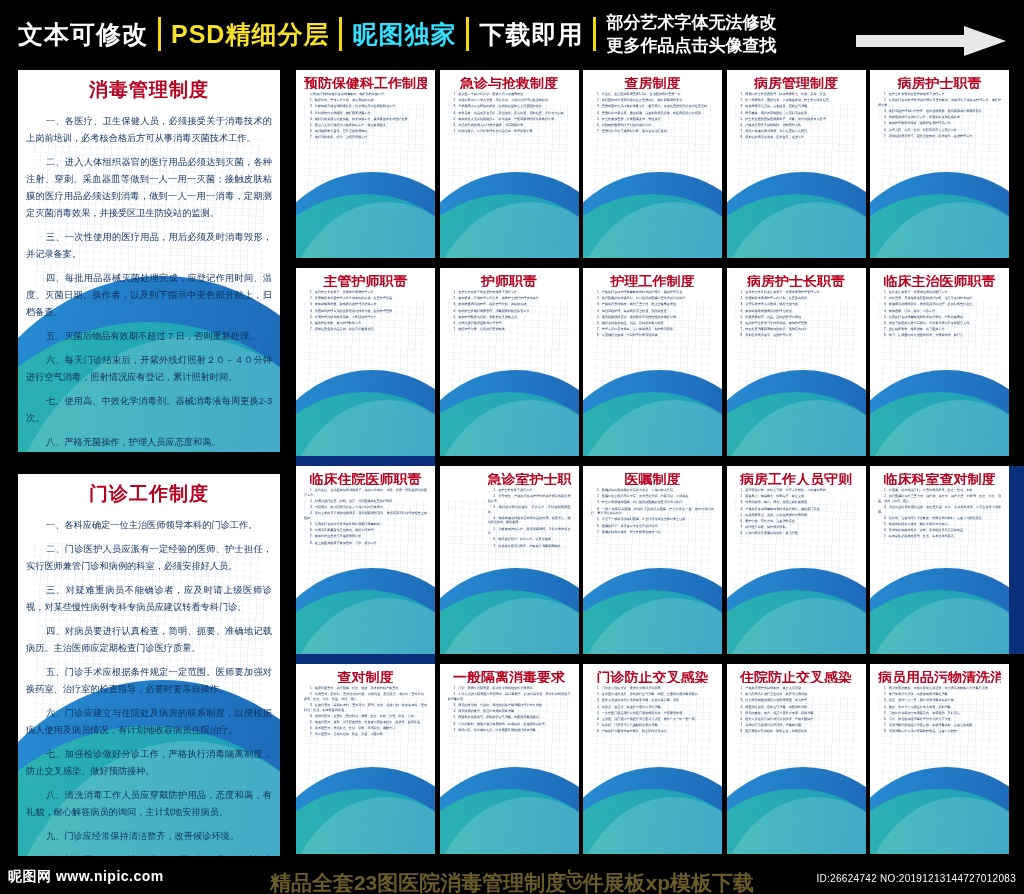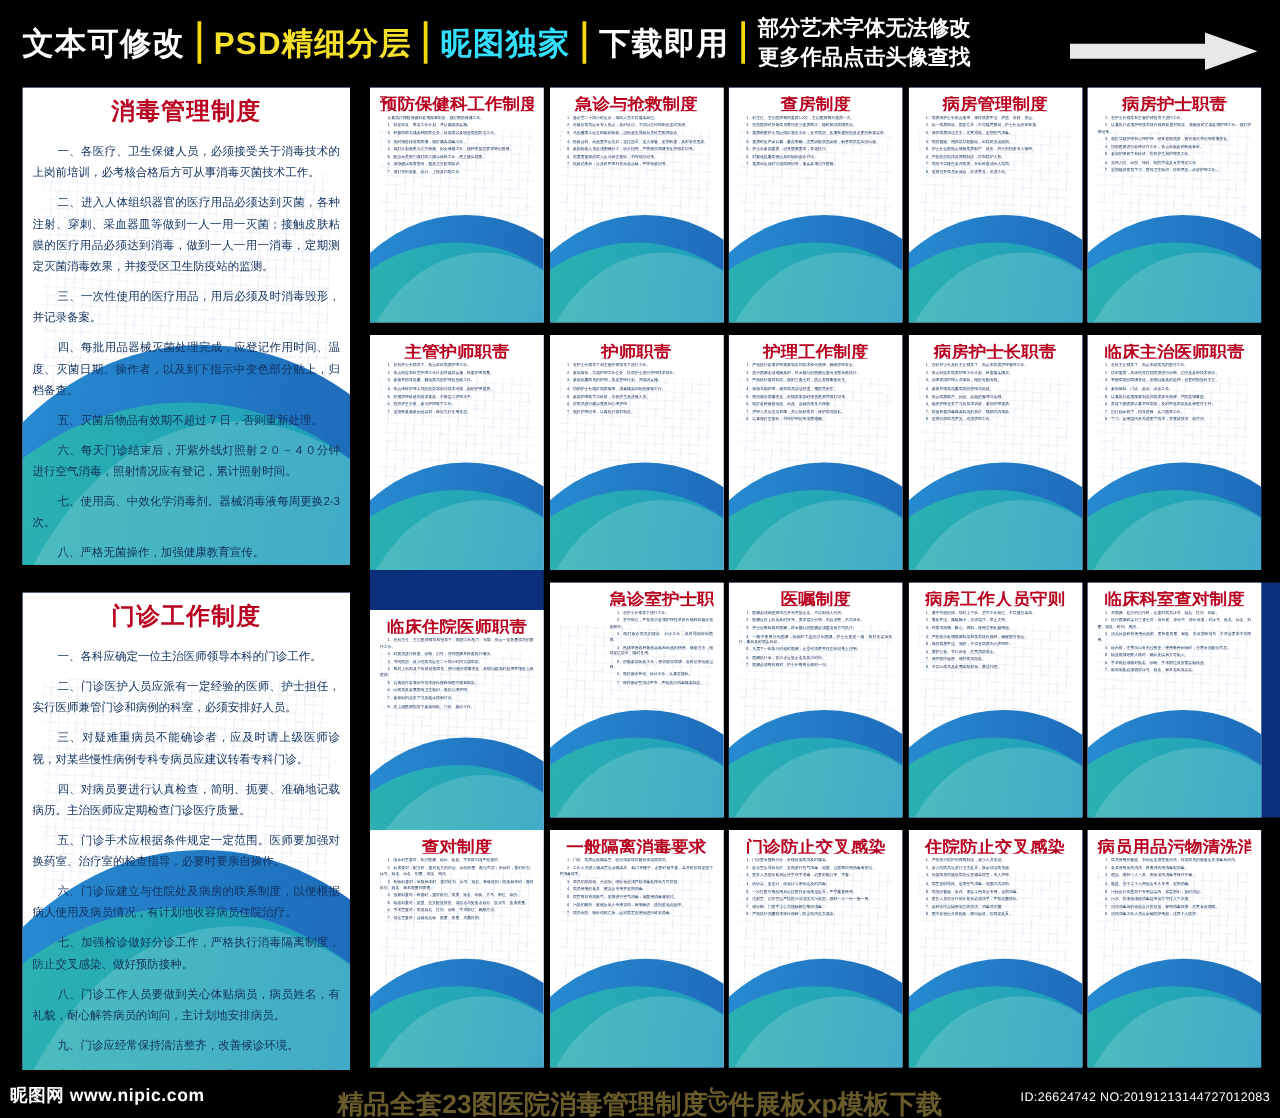--- a/index.html
+++ b/index.html
@@ -194,21 +194,21 @@
           <div class="card-inner">
             <div class="ctitle big">消毒管理制度</div>
             <div class="cbody feature">
               <p>一、各医疗、卫生保健人员，必须接受关于消毒技术的上岗前培训，必考核合格后方可从事消毒灭菌技术工作。</p>
               <p>二、进入人体组织器官的医疗用品必须达到灭菌，各种注射、穿刺、采血器皿等做到一人一用一灭菌；接触皮肤粘膜的医疗用品必须达到消毒，做到一人一用一消毒，定期测定灭菌消毒效果，并接受区卫生防疫站的监测。</p>
               <p>三、一次性使用的医疗用品，用后必须及时消毒毁形，并记录备案。</p>
               <p>四、每批用品器械灭菌处理完成，应登记作用时间、温度、灭菌日期、操作者，以及到下指示中变色部分贴上，归档备查。</p>
               <p>五、灭菌后物品有效期不超过 7 日，否则重新处理。</p>
               <p>六、每天门诊结束后，开紫外线灯照射２０－４０分钟进行空气消毒，照射情况应有登记，累计照射时间。</p>
               <p>七、使用高、中效化学消毒剂。器械消毒液每周更换2-3次。</p>
-              <p>八、严格无菌操作，加强健康教育宣传。</p>
+              <p>八、严格无菌操作，护理人员应态度和蔼。</p>
             </div>
           </div>
         </div>
       </div>
       <div class="panel" style="left: 6px; top: 404px; width: 262px; height: 382px;">
         <div class="card" style="left: 0px; top: 0px; width: 262px; height: 382px;">
           <div class="cbg"></div>
           <div class="cmap"></div>
           <div class="cswoosh1"></div>
           <div class="cswoosh2"></div>
@@ -216,21 +216,21 @@
           <div class="card-inner">
             <div class="ctitle big">门诊工作制度</div>
             <div class="cbody feature">
               <p>一、各科应确定一位主治医师领导本科的门诊工作。</p>
               <p>二、门诊医护人员应派有一定经验的医师、护士担任，实行医师兼管门诊和病例的科室，必须安排好人员。</p>
               <p>三、对疑难重病员不能确诊者，应及时请上级医师诊视，对某些慢性病例专科专病员应建议转看专科门诊。</p>
               <p>四、对病员要进行认真检查，简明、扼要、准确地记载病历。主治医师应定期检查门诊医疗质量。</p>
               <p>五、门诊手术应根据条件规定一定范围。医师要加强对换药室、治疗室的检查指导，必要时要亲自操作。</p>
               <p>六、门诊应建立与住院处及病房的联系制度，以便根据病人使用及病员情况，有计划地收容病员住院治疗。</p>
               <p>七、加强检诊做好分诊工作，严格执行消毒隔离制度，防止交叉感染、做好预防接种。</p>
-              <p>八、门诊工作人员要做到关心体贴病员，病员姓名，有礼貌，耐心解答病员的询问，主计划地安排病员。</p>
+              <p>八、清洗消毒工作人员应穿戴防护用品，态度和蔼，有礼貌，耐心解答病员的询问，主计划地安排病员。</p>
               <p>九、门诊应经常保持清洁整齐，改善候诊环境。</p>
               <p>十、门诊医师要用科学用药，合理用药，尽可能减轻病员的负担。</p>
             </div>
           </div>
         </div>
       </div>
       <div class="panel" style="left: 284px; top: 0px; width: 139px; height: 188px;">
         <div class="card" style="left: 0px; top: 0px; width: 139px; height: 188px;">
           <div class="cbg"></div>
           <div class="cmap"></div>
@@ -266,21 +266,21 @@
               <p>2、负责制定本科室护理工作计划并组织实施，检查护理质量。</p>
               <p>3、参加并指导危重、疑难病员的护理及抢救工作。</p>
               <p>4、负责本科护理人员的业务培训与技术考核，组织护理查房。</p>
               <p>5、开展护理科研和技术革新，不断提高护理水平。</p>
               <p>6、指导护生带教，参与护理教学工作。</p>
               <p>7、定期检查急救药品器材，保证完好备用状态。</p>
             </div>
           </div>
         </div>
       </div>
-      <div class="panel" style="left: 284px; top: 418px; width: 139px; height: 211px; padding-left: 40px;">
+      <div class="panel" style="left: 284px; top: 396px; width: 139px; height: 211px; padding-left: 40px;">
         <div class="card" style="left: 0px; top: 0px; width: 139px; height: 188px;">
           <div class="cbg"></div>
           <div class="cmap"></div>
           <div class="cswoosh1"></div>
           <div class="cswoosh2"></div>
           <div class="cswoosh3"></div>
           <div class="card-inner">
             <div class="ctitle small">临床住院医师职责</div>
             <div class="cbody">
               <p>1、在科主任、主治医师领导和指导下，根据工作能力、年限，负责一定数量病员的医疗工作。</p>

